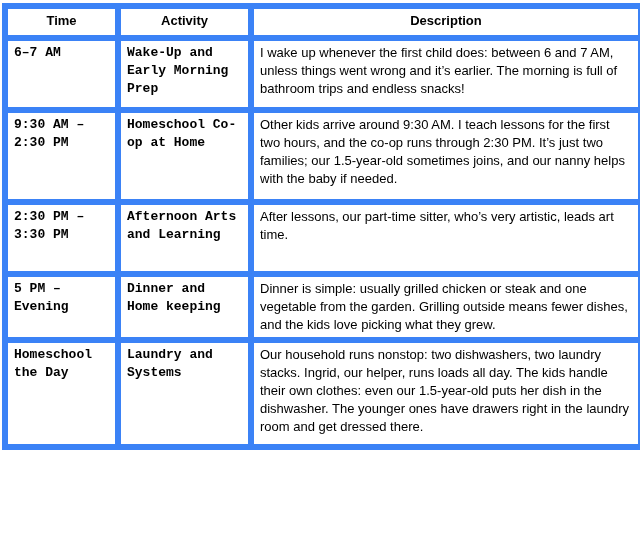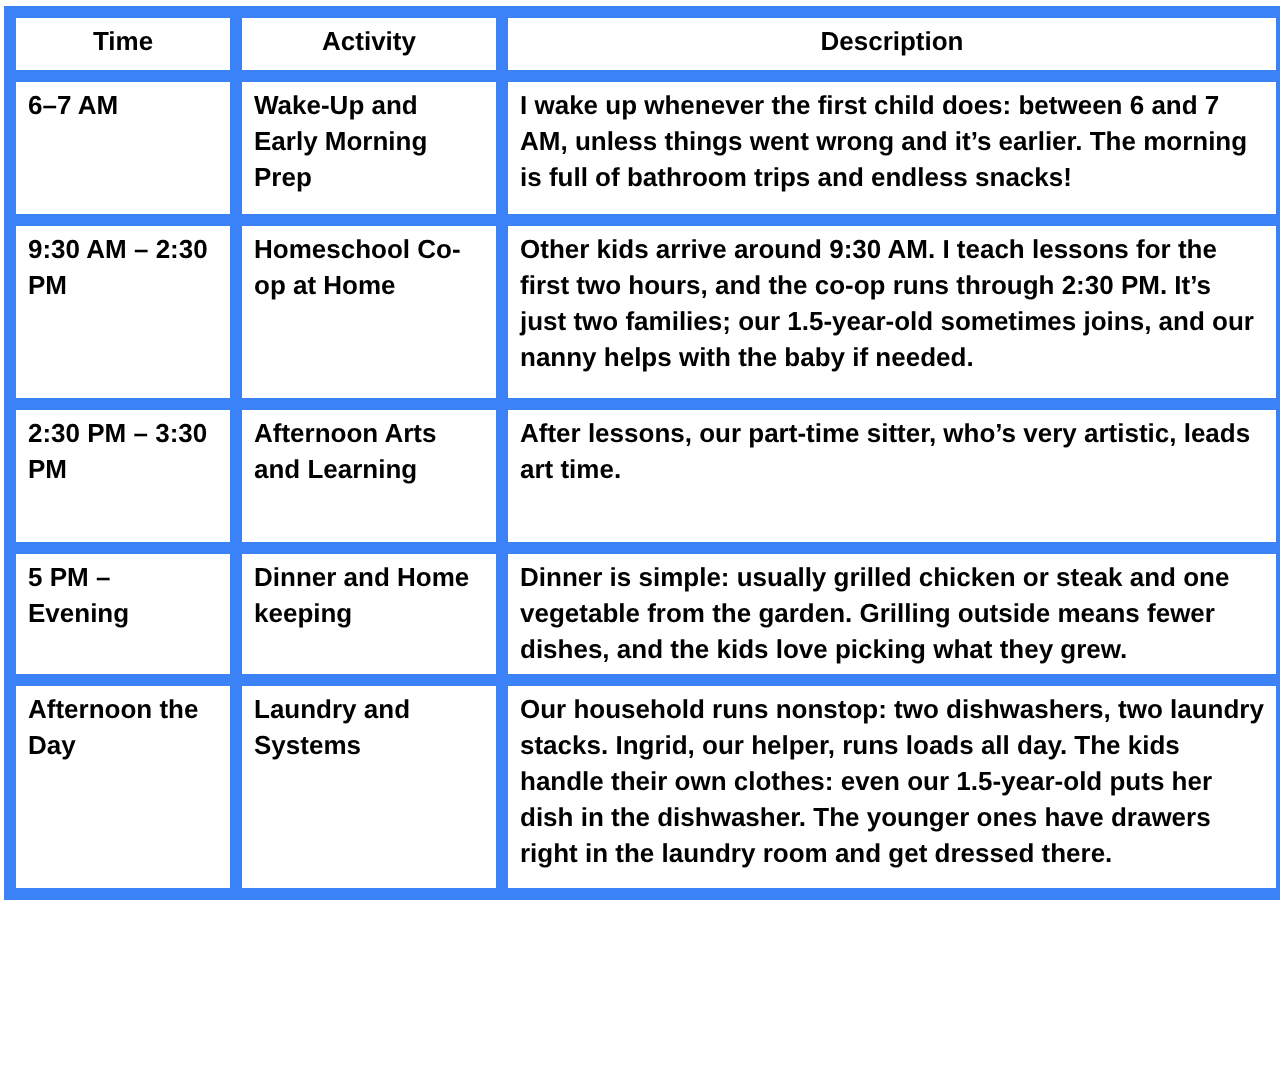--- a/index.html
+++ b/index.html
@@ -34,23 +34,24 @@
     line-height: 18px;
     text-align: left;
     overflow: hidden;
   }
   table.schedule th {
     font-weight: bold;
     text-align: center;
   }
   td.time-cell, td.activity-cell {
     font-weight: bold;
+    font-family: Liberation Mono, monospace;
   }
   td.desc-cell {
-    font-weight: bold;
+    font-weight: normal;
   }
   tr.r-header { height: 32px; }
   tr.r-0 { height: 72px; }
   tr.r-1 { height: 92px; border-radius: 24px; }
   tr.r-2 { height: 72px; }
   tr.r-3 { height: 73px; }
   tr.r-4 { height: 58px; }
   tr.r-5 { height: 107px; }
 </style>
 </head>
@@ -83,19 +84,19 @@
       <td class="time-cell">2:30 PM – 3:30 PM</td>
       <td class="activity-cell">Afternoon Arts and Learning</td>
       <td class="desc-cell">After lessons, our part-time sitter, who’s very artistic, leads art time.</td>
     </tr>
     <tr class="r-4">
       <td class="time-cell">5 PM – Evening</td>
       <td class="activity-cell">Dinner and Home keeping</td>
       <td class="desc-cell">Dinner is simple: usually grilled chicken or steak and one vegetable from the garden. Grilling outside means fewer dishes, and the kids love picking what they grew.</td>
     </tr>
     <tr class="r-5">
-      <td class="time-cell">Afternoon the Day</td>
+      <td class="time-cell">Homeschool the Day</td>
       <td class="activity-cell">Laundry and Systems</td>
       <td class="desc-cell">Our household runs nonstop: two dishwashers, two laundry stacks. Ingrid, our helper, runs loads all day. The kids handle their own clothes: even our 1.5-year-old puts her dish in the dishwasher. The younger ones have drawers right in the laundry room and get dressed there.</td>
     </tr>
   </tbody>
     </table>
 </div>
 
 </body></html>

